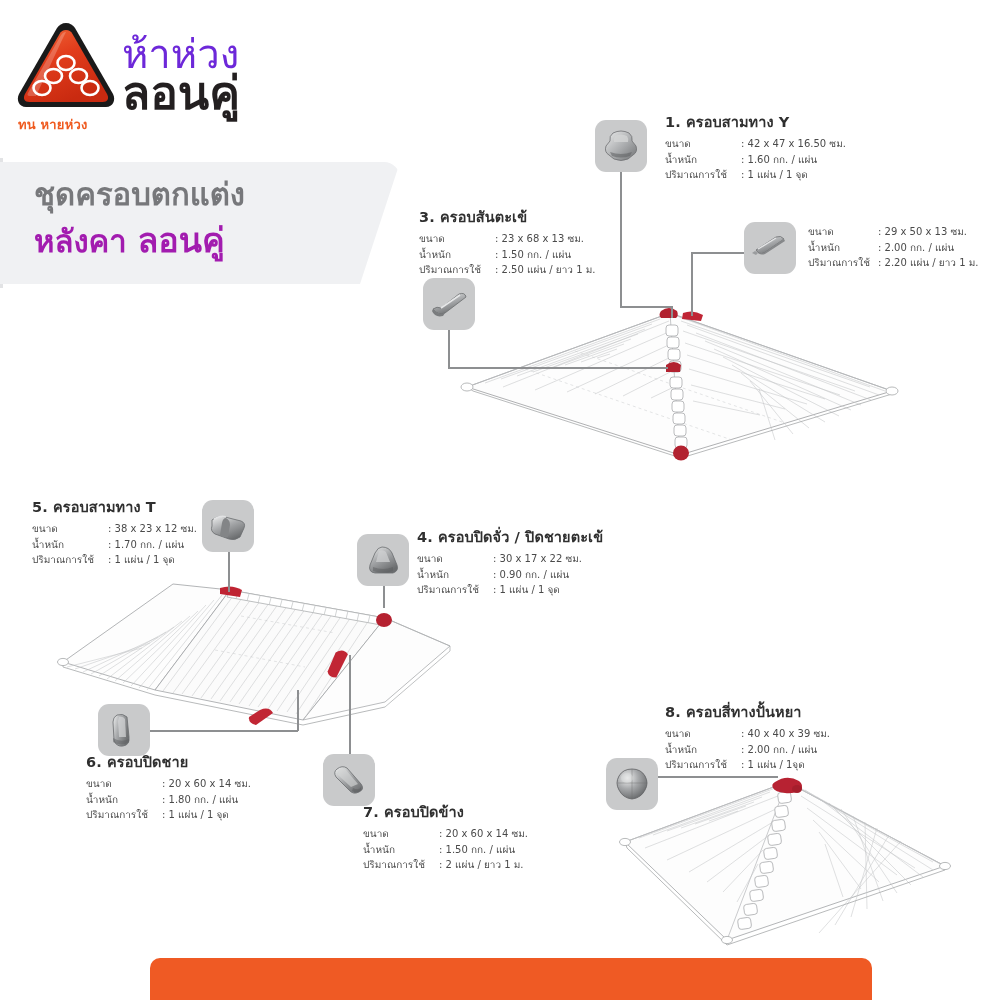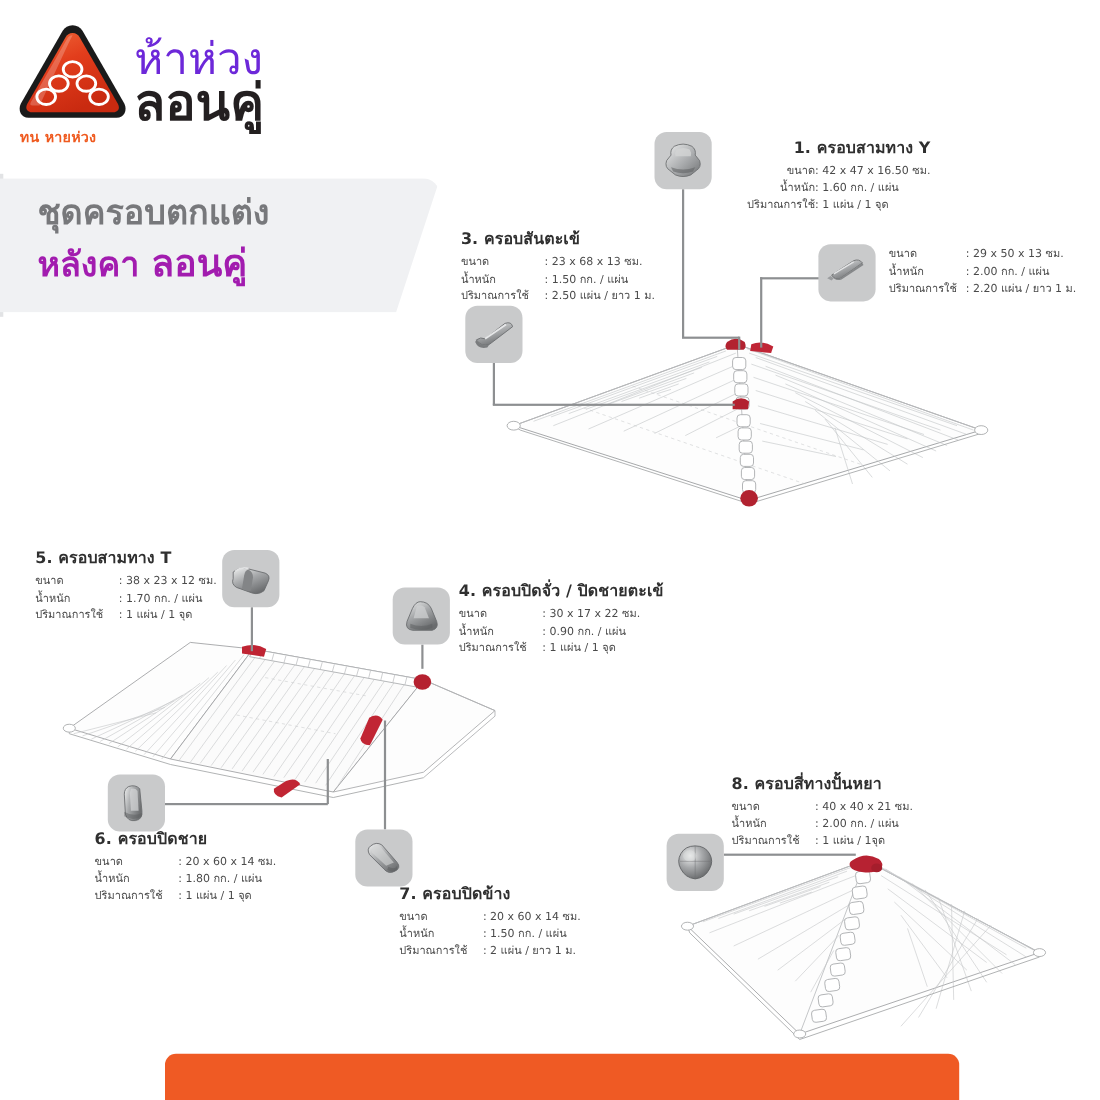--- a/index.html
+++ b/index.html
@@ -464,21 +464,21 @@
             <stop offset="45%" stop-color="#a7a9ab"></stop>
             <stop offset="100%" stop-color="#5f6163"></stop>
       </radialGradient>
         </defs>
       <path d="M19 3 q9 0 13 7 q4 7 0 14 q-4 8 -13 9 q-9 -1 -13 -9 q-4 -7 0 -14 q4 -7 13 -7 z" fill="url(#m8)" stroke="#5f6163" stroke-width="0.8"></path>
       <path d="M19 3 L19 33 M5 17 L33 17" stroke="#6e7072" stroke-width="0.7" opacity="0.6" fill="none"></path>
       <ellipse cx="14" cy="12" rx="6" ry="5" fill="#dcdddd" opacity="0.45"></ellipse>
     </svg>
   </div>
 
-  <div class="spec w1" style="left:665px;top:122px;text-align:right;">
+  <div class="spec w1" style="left:665px;top:110px;">
     <div class="hd">1. ครอบสามทาง Y</div>
     <div class="row">
       <span class="k">ขนาด</span>
       <span class="v">: <span>42 x 47 x 16.50 ซม.</span></span>
     </div>
     <div class="row">
       <span class="k">น้ำหนัก</span>
       <span class="v">: <span>1.60 กก. / แผ่น</span></span>
     </div>
     <div class="row">
@@ -579,21 +579,21 @@
     <div class="row">
       <span class="k">ปริมาณการใช้</span>
       <span class="v">: <span>2 แผ่น / ยาว 1 ม.</span></span>
     </div>
   </div>
 
   <div class="spec w1" style="left:665px;top:700px;">
     <div class="hd">8. ครอบสี่ทางปั้นหยา</div>
     <div class="row">
       <span class="k">ขนาด</span>
-      <span class="v">: <span>40 x 40 x 21 ซม.</span></span>
+      <span class="v">: <span>40 x 40 x 39 ซม.</span></span>
     </div>
     <div class="row">
       <span class="k">น้ำหนัก</span>
       <span class="v">: <span>2.00 กก. / แผ่น</span></span>
     </div>
     <div class="row">
       <span class="k">ปริมาณการใช้</span>
       <span class="v">: <span>1 แผ่น / 1จุด</span></span>
     </div>
   </div>

